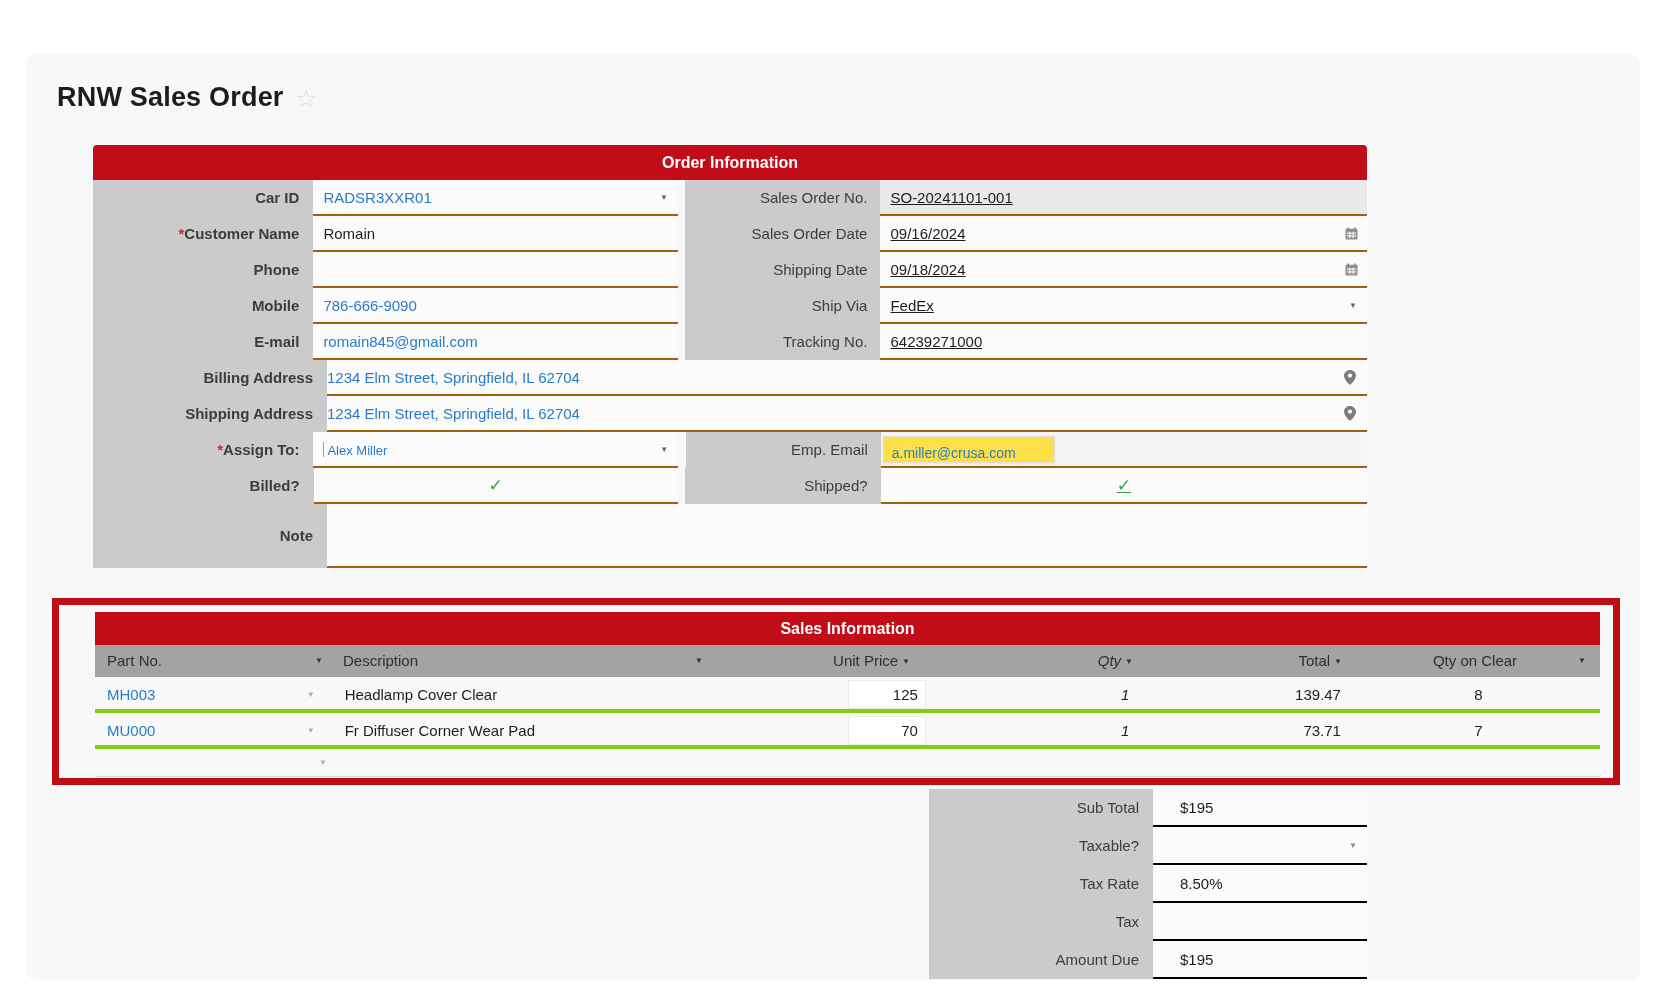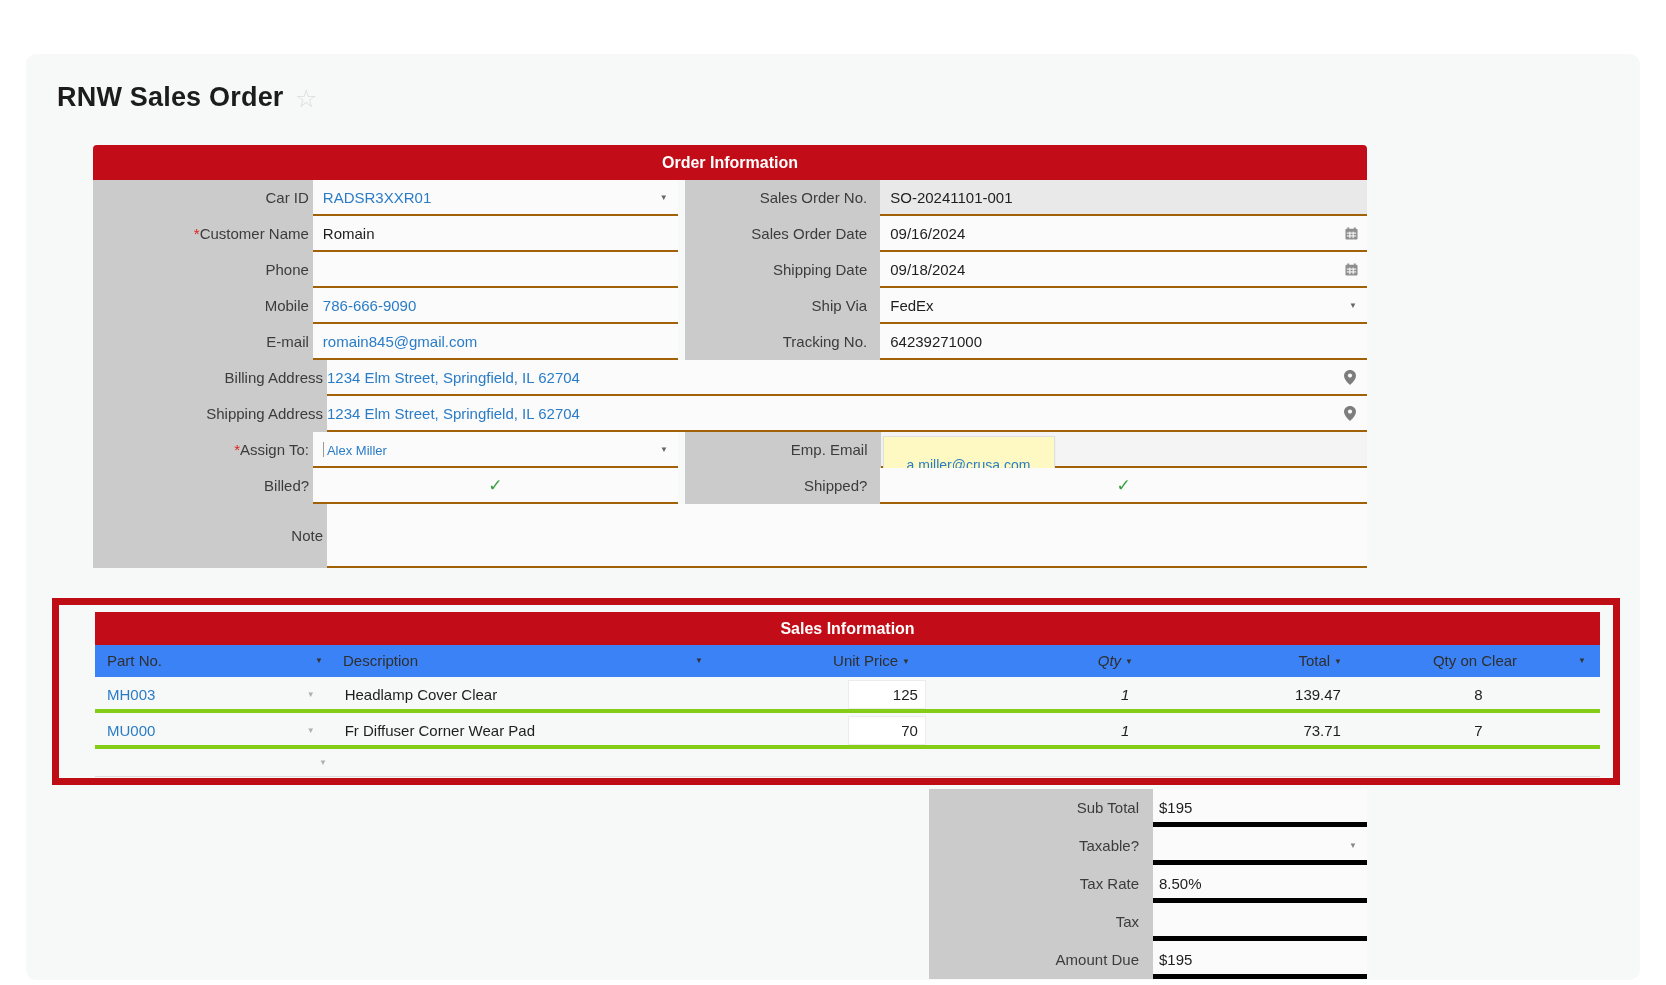--- a/index.html
+++ b/index.html
@@ -18,51 +18,51 @@
   .bar { background:#c20d18; color:#ffffff; font-weight:700; font-size:16px;
     text-align:center; }
   .arrow { position:absolute; right:10px; top:0; font-size:8px; color:#666; }
   .blue { color:#2a7cc7; }
 
   
   #order-table { position:absolute; left:93px; top:145px; width:1274px; }
   #order-table .bar { height:35px; line-height:35px; border-radius:4px 4px 0 0; }
   .row { display:flex; height:36px; }
   .lab { background:#cbcbcb; color:#3c3c3c; font-size:15px; text-align:right; line-height:36px; }
-  .lab-l { width:234px; padding-right:4px; }
+  .lab-l { width:234px; padding-right:14px;font-weight:bold; }
   .lab-r { width:207px; padding-right:13px; }
   .gap { width:8px; }
   .fld { position:relative; background:#fbfbfc; border-bottom:2px solid #a16207;
     font-size:15px; line-height:35px; color:#1e1e1e; }
   .fld-l { width:388px; padding-left:10px; }
-  .fld-r { width:518px; padding-left:10px; }
+  .fld-r { width:518px; padding-left:10px;text-decoration:underline; }
   .fld-full { width:1040px; padding-left:0; }
   .readonly { background:#e9e9e9; }
   .req { color:#e02020; }
   .note-row { height:64px; }
   .note-row .lab { line-height:64px; }
   .note-row .fld { height:64px; }
   .check { text-align:center; color:#36a03c; font-weight:700; font-size:17px; padding-left:0; }
   .fld .arrow { line-height:36px; }
   .assign-name { font-size:13px; }
   .caret { display:inline-block; width:1px; height:15px; background:#9a9a9a;
     vertical-align:-2px; margin-right:3px; }
   .empbg { background:#f4f4f5; padding-left:2px; }
   .emailbox { display:inline-block; width:172px; height:27px; margin-top:4px;
-    background:#fef9c3; border:1px solid #e0e0e0; box-shadow:0 1px 2px rgba(0,0,0,.07);
-    line-height:25px; padding:16px 8px; font-size:14px; vertical-align:top;text-align:center; }
+    background:#fde047; border:1px solid #e0e0e0; box-shadow:0 1px 2px rgba(0,0,0,.07);
+    line-height:25px; padding:4px 8px; font-size:14px; vertical-align:top; }
   .icon-cal { position:absolute; right:9px; top:11px; }
   .icon-pin { position:absolute; right:11px; top:10px; }
 
   
   #red-box { position:absolute; left:52px; top:598px; width:1568px; height:187px;
     border:7px solid #bf0d15; }
   #sales-table { position:absolute; left:95px; top:612px; width:1505px; }
   #sales-table .bar { height:33px; line-height:33px; }
-  .shead { display:flex; height:32px; background:#3b82f6; color:#2f2f2f; font-size:15px; line-height:32px; }
+  .shead { display:flex; height:32px; background:#a3a3a3; color:#2f2f2f; font-size:15px; line-height:32px; }
   .shead > div { position:relative; }
   .srow { display:flex; height:36px; border-bottom:4px solid #84cc16; font-size:15px;
     line-height:35px; color:#1e1e1e;gap:8px; }
   .srow > div { position:relative; }
   .c1 { width:240px; padding-left:12px; }
   .c2 { width:380px; padding-left:8px; }
   .c3 { width:225px; text-align:right; padding-right:30px; }
   .c4 { width:205px; text-align:right; padding-right:12px;font-style:italic; }
   .c5 { width:205px; text-align:right; padding-right:8px; }
   .c6 { width:250px; text-align:center; }
@@ -72,22 +72,22 @@
   .pinput { position:absolute; right:8px; top:3px; width:78px; height:29px; background:#ffffff;
     border:1px solid #ececec; text-align:right; padding-right:7px; line-height:27px; }
   .sempty { height:28px; border-bottom:1px solid #dcdcdc; position:relative; }
   .sempty .row-arrow { left:224px; right:auto; line-height:28px; }
 
   
   #summary { position:absolute; left:929px; top:789px; width:438px; }
   .sumrow { display:flex; height:38px; }
   .sumlab { width:224px; background:#cbcbcb; color:#3c3c3c; font-size:15px;
     text-align:right; padding-right:14px; line-height:38px; }
-  .sumval { width:214px; position:relative; background:#fbfbfc; border-bottom:5px solid #000000;
-    padding-left:6px; font-size:15px; line-height:37px; color:#1e1e1e; }
+  .sumval { width:214px; position:relative; background:#fbfbfc; border-bottom:2px solid #000000;
+    padding-left:27px; font-size:15px; line-height:37px; color:#1e1e1e; }
   .sumval .arrow { line-height:38px; color:#888; }
 </style>
 </head>
 <body>
 
 <div id="canvas"></div>
 
 <div id="title">RNW Sales Order</div>
 <div id="fav-star">☆</div>
 

